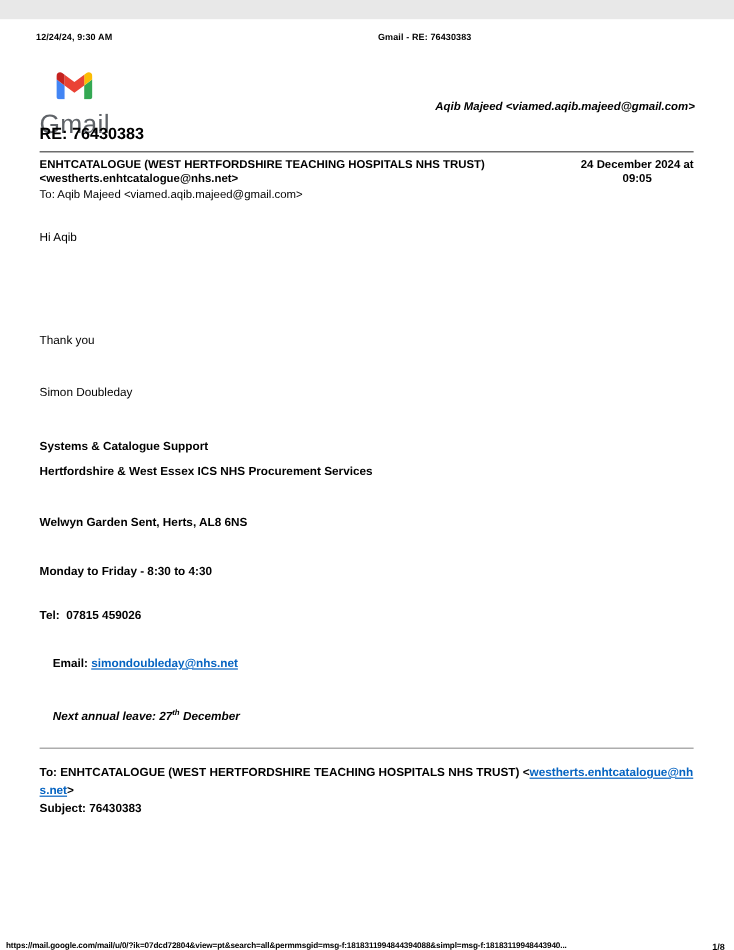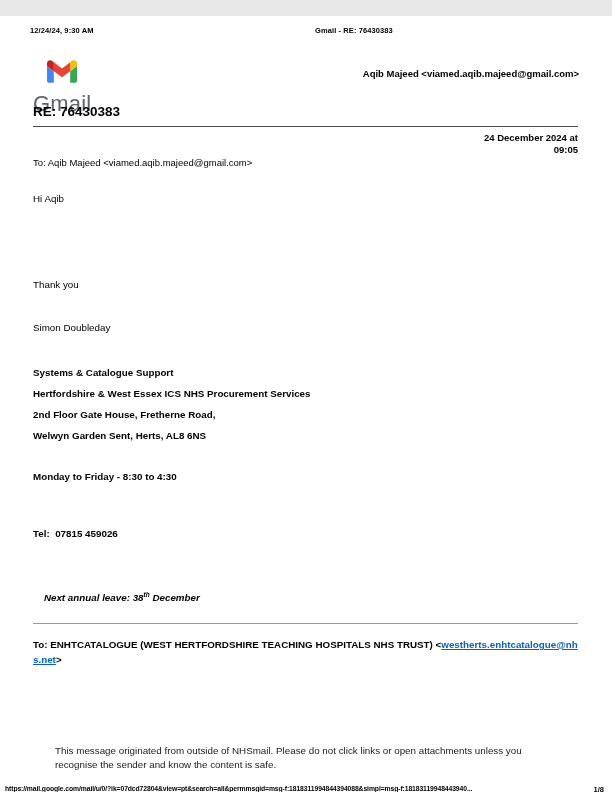--- a/index.html
+++ b/index.html
@@ -21,30 +21,30 @@
   .print-ts   { left:30px; top:10px; font-size:7.5px; font-weight:600; letter-spacing:0.1px; }
   .print-title{ left:315px; top:10px; font-size:7.5px; font-weight:600; letter-spacing:0.1px; }
   .footer-url { left:5px; top:769px; width:555px; font-size:6.8px; font-weight:600;
                 white-space:nowrap; overflow:hidden; letter-spacing:-0.1px; }
   .footer-page{ right:8px; top:769px; font-size:7.5px; font-weight:600; }
 
   
   .logo-row { left:33px; top:44px; display:flex; align-items:center; gap:8px;flex-direction:column; }
   .logo-row svg { display:block; }
   .logo-text { font-size:22px; color:#5f6368; letter-spacing:0.2px; }
-  .account   { right:33px; top:52px; font-size:9.5px; font-weight:bold; }
+  .account   { right:33px; top:68px; font-size:9.5px; font-weight:bold;font-style:italic; }
 
   
   .subject  { left:33px; top:88px; font-size:13.5px; font-weight:bold; }
   .rule-dark  { left:33px; top:110px; width:545px; height:0; border-top:1.6px solid #4a4a4a; }
   .rule-light { left:33px; top:607px; width:545px; height:0; border-top:1px solid #9a9a9a; }
 
   
   .hdr-left { left:33px; top:116px; width:430px; font-size:9.5px; font-weight:bold; line-height:12px; }
-  .hdr-date { right:34px; top:116px; font-size:9.5px; font-weight:bold; text-align:right; line-height:12px; }
+  .hdr-date { right:34px; top:116px; font-size:9.5px; font-weight:bold; text-align:center; line-height:12px; }
   .hdr-to   { left:33px; top:141px; font-size:9.5px; }
 
   
   .body-line { left:33px; font-size:9.8px; white-space:pre; }
   a.lnk { color:#0563c1; text-decoration:underline; cursor:pointer; }
   sup.ord { font-size:6.5px; vertical-align:super; }
 
   
   .quoted { left:33px; top:621px; width:548px; font-size:9.8px; font-weight:bold; line-height:15px; }
   .quoted .break-email { word-break:break-all; }
@@ -70,42 +70,48 @@
         <path fill="#c5221f" d="M52 51v8l20 15V48l-5.6-4.2c-5.94-4.45-14.4-.22-14.4 7.2"></path>
       </svg>
     </span>
     <span class="logo-text">Gmail</span>
   </div>
   <div class="abs account">Aqib Majeed &lt;viamed.aqib.majeed@gmail.com&gt;</div>
 
   <div class="abs subject">RE: 76430383</div>
   <div class="abs rule-dark"></div>
 
+  <div class="abs hdr-left">
+    <div>ENHTCATALOGUE (WEST HERTFORDSHIRE TEACHING HOSPITALS NHS TRUST)</div>
+    <div>&lt;westherts.enhtcatalogue@nhs.net&gt;</div>
+  </div>
   <div class="abs hdr-date">
     <div>24 December 2024 at</div>
     <div>09:05</div>
   </div>
   <div class="abs hdr-to">To: Aqib Majeed &lt;viamed.aqib.majeed@gmail.com&gt;</div>
 
   <div class="abs body-line" style="top:177px">Hi Aqib</div>
   <div class="abs body-line" style="top:263px">Thank you</div>
   <div class="abs body-line" style="top:306px">Simon Doubleday</div>
   <div class="abs body-line b" style="top:351px">Systems &amp; Catalogue Support</div>
   <div class="abs body-line b" style="top:372px">Hertfordshire &amp; West Essex ICS NHS Procurement Services</div>
-  <div class="abs body-line b" style="top:393px">2nd Floor Gate House, Fretherne Road,</div>
   <div class="abs body-line b" style="top:414px">Welwyn Garden Sent, Herts, AL8 6NS</div>
   <div class="abs body-line b" style="top:455px">Monday to Friday - 8:30 to 4:30</div>
-  <div class="abs body-line b" style="top:512px">Tel:  07815 459026</div>
+  <div class="abs body-line b" style="top:492px">Tel:  07815 459026</div>
+  <div class="abs body-line b" style="top:521px">
+    <span>Email: </span><a class="lnk">simondoubleday@nhs.net</a>
+  </div>
   <div class="abs body-line b i" style="top:564px">
-    <span>Next annual leave: 38</span><sup class="ord">th</sup><span> December</span>
+    <span>Next annual leave: 27</span><sup class="ord">th</sup><span> December</span>
   </div>
 
   <div class="abs rule-light"></div>
   <div class="abs quoted">
     <div><span>To: ENHTCATALOGUE (WEST HERTFORDSHIRE TEACHING HOSPITALS NHS TRUST) &lt;</span><a class="lnk break-email">westherts.enhtcatalogue@nhs.net</a><span>&gt;</span></div>
+    <div>Subject: 76430383</div>
   </div>
 
-  <div class="abs disclaimer">This message originated from outside of NHSmail. Please do not click links or open attachments unless you recognise the sender and know the content is safe.</div>
 
   <div class="abs footer-url">https://mail.google.com/mail/u/0/?ik=07dcd72804&amp;view=pt&amp;search=all&amp;permmsgid=msg-f:1818311994844394088&amp;simpl=msg-f:18183119948443940...</div>
   <div class="abs footer-page">1/8</div>
 
 </div>
 
 </body></html>

